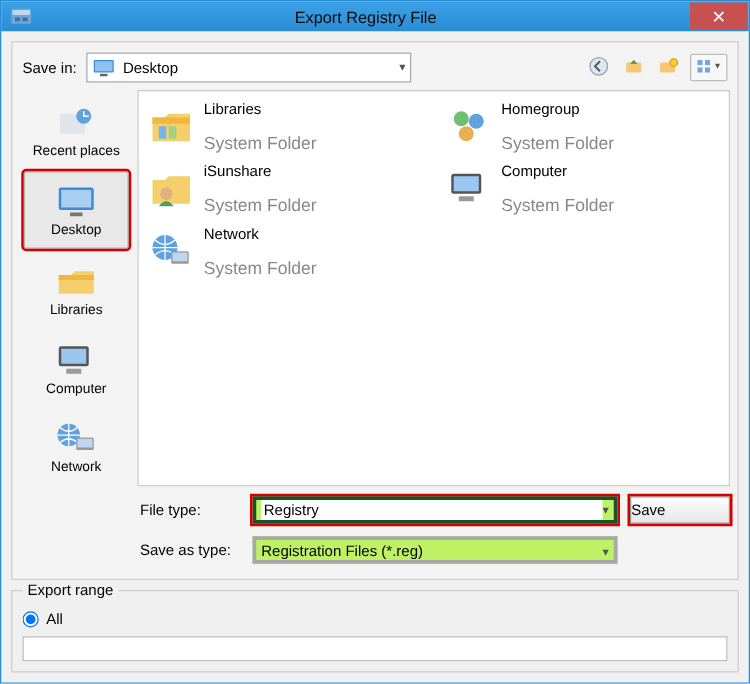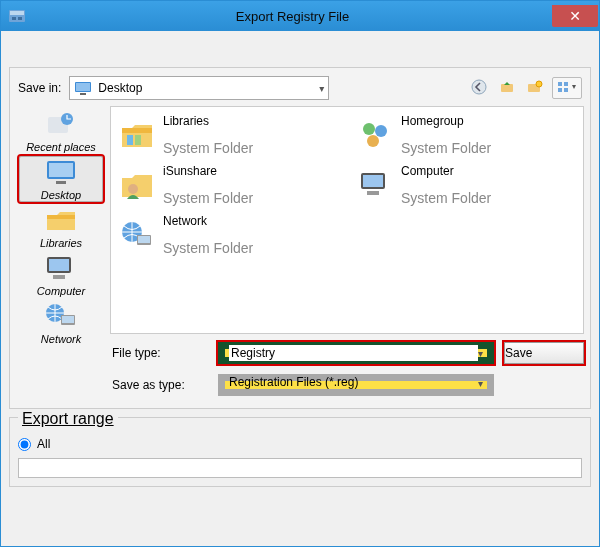--- a/index.html
+++ b/index.html
@@ -1,50 +1,50 @@
 <!DOCTYPE html>
 <html><head>
 <meta charset="utf-8">
 <style>
   * { box-sizing: border-box; }
   body { margin: 0; font-family: "Segoe UI", Arial, sans-serif; font-size: 12px; background: #fff; }
-  .window { width: 600px; height: 547px; border: 1px solid #2a8dd4; background: #f0f0f0; display: flex; flex-direction: column; gap: 28px; }
+  .window { width: 600px; height: 547px; border: 1px solid #2a8dd4; background: #f0f0f0; display: flex; flex-direction: column; }
   .titlebar { height: 30px; background: linear-gradient(#3ba1e6,#2a8dd4); display: flex; align-items: center; color: #222; position: relative; }
   .titlebar .ticon { width: 20px; height: 20px; margin: 0 6px; }
   .titlebar .title { flex: 1; text-align: center; font-size: 13px; color: #0a0a0a; }
   .close-btn { width: 46px; height: 22px; background: #c75050; color: #fff; display: flex; align-items: center; justify-content: center; margin-right: 1px; border-bottom-left-radius: 2px; border-bottom-right-radius: 2px; font-size: 14px; cursor: pointer; }
   .dlgbody { flex: 1; padding: 8px; display: flex; flex-direction: column; }
-  .panel { border: 1px solid #ccc; background: #f3f3f3; padding: 6px 6px 10px 6px; display: flex; flex-direction: column; height: 342px; }
+  .panel { border: 1px solid #ccc; background: #f3f3f3; padding: 6px 6px 10px 6px; display: flex; flex-direction: column; height: 431px; }
   .row-savein { display: flex; align-items: center; gap: 8px; padding: 2px 2px 6px 2px; }
   .lbl { white-space: nowrap; color: #000; }
   .savein-combo { display: flex; align-items: center; border: 1px solid #a8a8a8; background: #fff; height: 24px; width: 260px; padding: 0 4px; cursor: pointer; }
   .savein-combo .combo-icon { width: 18px; height: 16px; margin-right: 6px; }
   .savein-combo .combo-text { flex: 1; font-size: 12px; }
   .savein-combo .chev { width: 14px; text-align: right; font-size: 10px; color: #555; }
   .toolbar { display: flex; align-items: center; gap: 6px; margin-left: auto; }
   .tbbtn { width: 22px; height: 22px; display: flex; align-items: center; justify-content: center; border-radius: 2px; cursor: pointer; }
   .main-split { flex: 1; display: flex; gap: 4px; min-height: 0; }
   .places { width: 90px; display: flex; flex-direction: column; align-items: center; gap: 2px; padding-top: 2px; }
-  .place-item { width: 84px; height: 62px; display: flex; flex-direction: column; align-items: center; border: 1px solid transparent; border-radius: 2px; cursor: pointer; text-align: center; font-style: italic; }
+  .place-item { width: 84px; height: 62px; display: flex; flex-direction: column; align-items: center; justify-content: center; border: 1px solid transparent; border-radius: 2px; cursor: pointer; text-align: center; }
   .place-item.selected { border: 1px solid #b0b0b0; background: #e8e8e8; }
   .place-item .pi-icon { width: 36px; height: 30px; }
   .place-item .pi-label { font-size: 11px; margin-top: 2px; }
   .hl-red { outline: 2px solid #d40000; outline-offset: 0; }
   .filelist { flex: 1; background: #fff; border: 1px solid #ccc; padding: 8px; display: grid; grid-template-columns: 1fr 1fr; grid-auto-rows: 40px; gap: 10px 20px; align-content: start; }
   .fItem { display: flex; align-items: center; gap: 8px; cursor: pointer; }
   .fItem .fi-icon { width: 36px; height: 32px; flex-shrink: 0; }
   .fItem .fi-text .fname { font-size: 12px; color: #000; }
   .fItem .fi-text .ftype { font-size: 14px; color: #888; margin-top: 12px; }
   .formrows { margin-top: 6px; padding-left: 96px; display: grid; grid-template-columns: 80px 1fr 80px; grid-template-rows: 26px 26px; gap: 6px 10px; align-items: center; }
-  .combo-input { display: flex; align-items: center; border: 7px solid #14532d; background: #fde047; height: 22px; padding: 0 4px; margin-left: 16px; }
+  .combo-input { display: flex; align-items: center; border: 3px solid #14532d; background: #bef264; height: 22px; padding: 0 4px; }
   .combo-input input { border: none; outline: none; flex: 1; font-size: 12px; font-family: inherit; }
   .combo-input .chev { font-size: 10px; color: #555; cursor: pointer; }
   .dbtn { height: 22px; border: 1px solid #999; background: linear-gradient(#fdfdfd,#e6e6e6); font-size: 12px; cursor: pointer; display: flex; align-items: center; justify-content: flex-start; }
   .grp { border: 1px solid #ccc; margin-top: 8px; padding: 4px 8px 8px 8px; position: relative; }
-  .grp .grp-title { position: relative; top: -12px; background: #f0f0f0; display: inline-block; padding: 0 4px; font-size: 16px; text-decoration: underline; }
+  .grp .grp-title { position: relative; top: -12px; background: #f0f0f0; display: inline-block; padding: 0 4px; font-size: 12px; }
   .radio-row { display: flex; align-items: center; gap: 6px; margin-top: -6px; height: 20px; cursor: pointer; }
   .radio-row input { margin: 0; }
   .branch-input { width: 100%; height: 20px; border: 1px solid #bcbcbc; background: #fff; margin-top: 4px; padding: 0 4px; font-size: 12px; font-family: inherit; }
 </style>
 </head>
 <body>
 
 <div class="window">
 
   <div class="titlebar">

